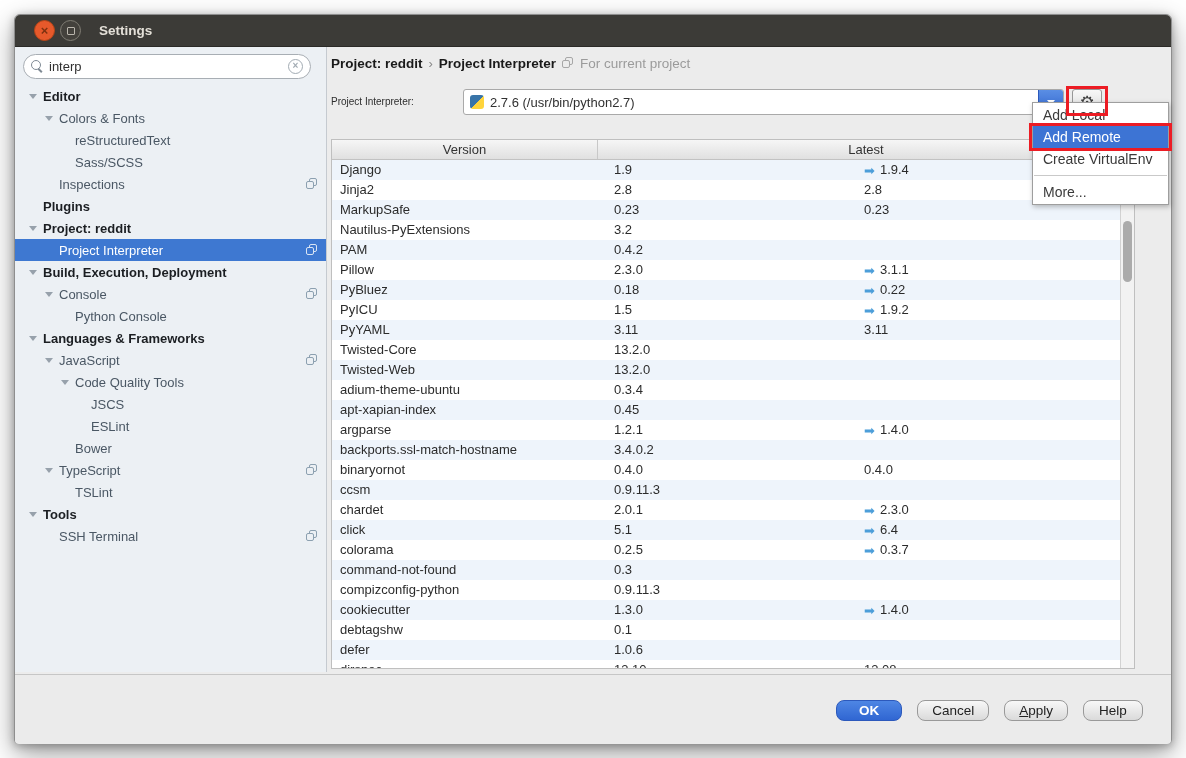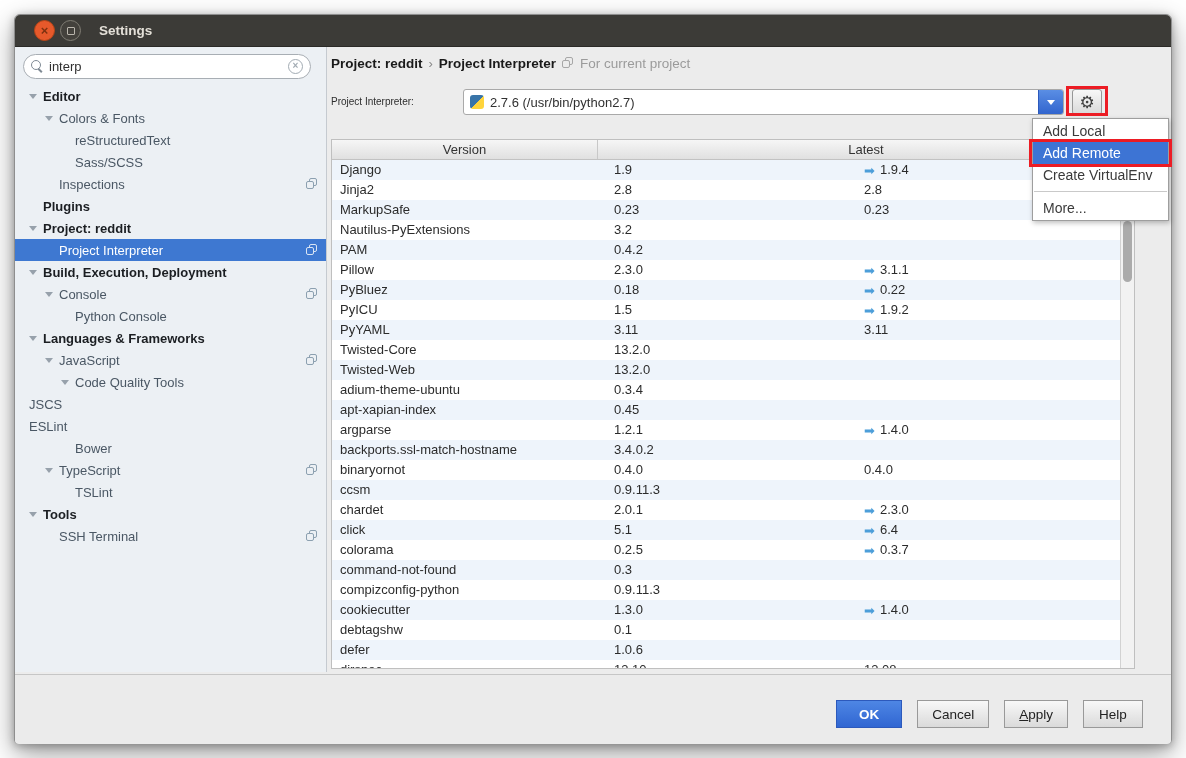--- a/index.html
+++ b/index.html
@@ -37,21 +37,21 @@
   .clear { flex:0 0 auto; width:15px; height:15px; border:1.5px solid #A2ABB3; border-radius:50%;
     color:#A2ABB3; font-size:10px; line-height:12px; text-align:center; font-weight:bold; }
 
   .tree { position:absolute; left:0; top:38px; right:0; }
   .tree-item { position:relative; height:22px; display:flex; align-items:center;
     font-size:13px; color:#4A5764; cursor:default; }
   .tree-item.bold .tree-label { font-weight:bold; color:#1B1E22; }
   .tree-item.lvl0 { padding-left:14px;text-align:right; }
   .tree-item.lvl1 { padding-left:30px; }
   .tree-item.lvl2 { padding-left:46px; }
-  .tree-item.lvl3 { }
+  .tree-item.lvl3 { padding-left:62px; }
   .tri { width:14px; flex:0 0 auto; display:flex; align-items:center; }
   .tri::before { content:''; width:0; height:0; border-left:4px solid transparent;
     border-right:4px solid transparent; border-top:5px solid #97A1AB; }
   .tri.hidden::before { display:none; }
   .tree-item.selected { background:#3E78D1; }
   .tree-item.selected .tree-label { color:#FFFFFF; }
   .copy-ic { position:absolute; right:8px; top:5px; width:12px; height:12px; }
   .copy-ic i { position:absolute; width:8px; height:8px; border:1px solid #8CA0B0;
     border-radius:2px; background:#ECF0F4; }
   .copy-ic i:nth-child(1) { left:3px; top:0; }
@@ -101,40 +101,40 @@
   .t-row .c1 { width:256px; padding-left:8px; white-space:nowrap; overflow:hidden; }
   .t-row .c2 { width:266px; padding-left:26px; }
   .t-row .c3 { flex:1; padding-left:10px; display:flex; align-items:center; gap:5px; }
   .up { color:#4C9ED9; font-size:13px; line-height:1; }
   .vscroll { position:absolute; right:0; top:20px; bottom:0; width:14px;
     background:#F2F2F2; border-left:1px solid #D2D2D2; }
   .vthumb { position:absolute; left:2px; top:61px; width:9px; height:61px;
     background:#ABABAB; border-radius:5px; }
 
   
-  .menu { position:absolute; left:1017px; top:103px; width:137px; background:#FFFFFF;
+  .menu { position:absolute; left:1017px; top:87px; width:137px; background:#FFFFFF;
     border:1px solid #9E9E9E; box-shadow:1px 2px 5px rgba(0,0,0,.25); z-index:50; padding:1px 0; }
   .menu-item { position:relative; height:22px; line-height:22px; padding-left:10px;
     font-size:14px; color:#3A3A3A; white-space:nowrap; }
   .menu-item.selected { background:#3D74D4; color:#FFFFFF; }
   .menu-sep { height:1px; background:#C9C9C9; margin:5px 1px; }
   .menu-item.annotated::after { content:''; position:absolute; left:-4px; right:-4px;
     top:-3px; bottom:-3px; border:3px solid #EC1C24; pointer-events:none; }
 
   
   .annotation { position:absolute; border:3px solid #EC1C24; z-index:60; pointer-events:none; }
   .gear-annotation { left:1051px; top:71px; width:42px; height:30px; }
 
   
   .footer { position:absolute; left:0; right:0; top:659px; height:70px; background:#EBEBEB;
     border-top:1px solid #C6C6C6; border-radius:0 0 4px 4px; }
   .btn-row { position:absolute; right:28px; top:25px; display:flex; gap:15px; }
-  .btn { height:28px; min-width:60px; padding:0 14px; font:13.5px "Liberation Sans",sans-serif;
+  .btn { height:21px; min-width:60px; padding:0 14px; font:13.5px "Liberation Sans",sans-serif;
     color:#222; background:linear-gradient(#F8F8F8,#DADADA); border:1px solid #999;
-    border-radius:0; cursor:default; }
+    border-radius:8px; cursor:default; }
   .btn.primary { min-width:66px; background:linear-gradient(#4E86E4,#3066D2);
     border-color:#2C59BC; color:#FFF; font-weight:bold; }
 </style>
 </head>
 <body>
 
 <div class="window">
 
   <div class="titlebar">
     <div class="tb-btn close">

